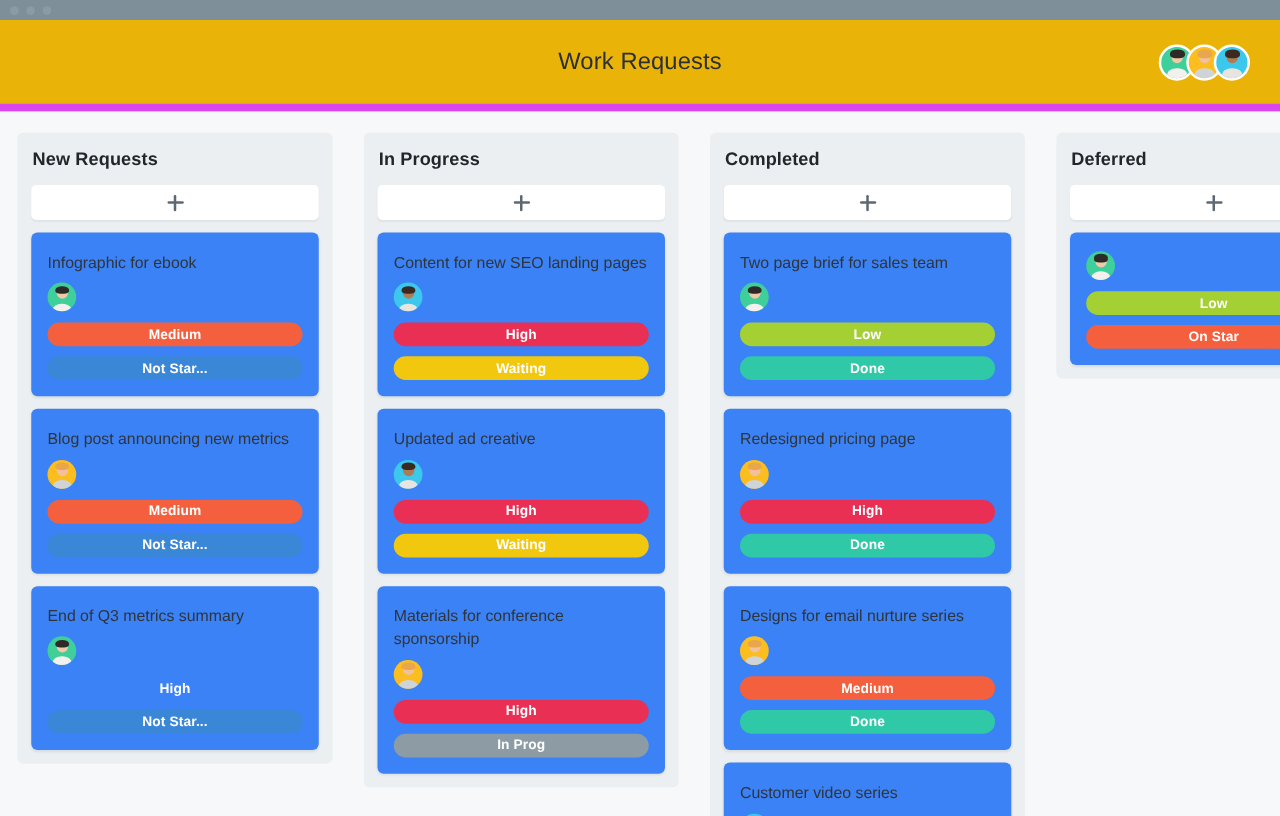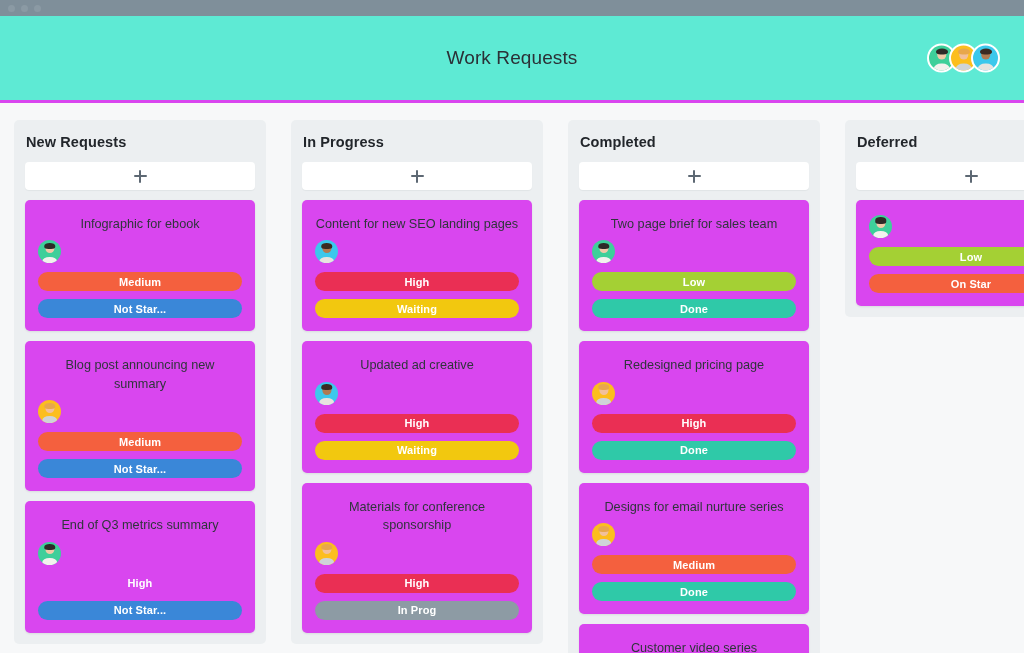--- a/index.html
+++ b/index.html
@@ -26,23 +26,23 @@
     gap: 6px;
   }
   .os-dot {
     width: 7px; height: 7px;
     border-radius: 50%;
     background: #8b9aa4;
   }
 
   
   .app-header {
-    height: 87px;
-    background: #5eead4;
-    border-bottom: 3px solid #d946ef;
+    height: 73px;
+    background: #eab308;
+    border-bottom: 6px solid #d946ef;
     position: relative;
     display: flex;
     align-items: center;
     justify-content: center;
   }
   .app-title {
     font-size: 19px;
     font-weight: 400;
     color: #2b3036;
     letter-spacing: 0.1px;
@@ -144,26 +144,25 @@
     content: "";
     position: absolute;
     background: #5d6873;
     border-radius: 1px;
   }
   .plus-icon::before { left: 0; top: 5.6px; width: 13px; height: 1.8px; }
   .plus-icon::after  { top: 0; left: 5.6px; height: 13px; width: 1.8px; }
 
   
   .card {
-    background: #d946ef;
+    background: #3b82f6;
     border-radius: 5px;
     padding: 15px 13px 13px 13px;
     margin-bottom: 10px;
     box-shadow: 0 1px 2px rgba(23,32,43,0.09);
-    text-align: center;
   }
   .card:last-child { margin-bottom: 0; }
   .card-title {
     font-size: 12.7px;
     line-height: 1.45;
     color: #2f353b;
     margin-bottom: 7px;
   }
   .card-avatar-row { margin-bottom: 9px; }
   .tag-row { display: flex; gap: 8px; flex-direction: column; }
@@ -226,21 +225,21 @@
             <span class="av-head" style="background: rgb(240, 201, 168);"></span>
             <span class="av-hair" style="background: rgb(46, 42, 39);"></span>
           </div>
         </div>
         <div class="tag-row">
           <span class="tag" style="background: rgb(244, 96, 62);">Medium</span>
           <span class="tag" style="background: rgb(58, 135, 216);">Not Star...</span>
         </div>
       </div>
       <div class="card">
-        <div class="card-title">Blog post announcing new summary</div>
+        <div class="card-title">Blog post announcing new metrics</div>
         <div class="card-avatar-row">
           <div class="avatar-sm" style="background: rgb(252, 190, 30);">
             <span class="av-body" style="background: rgb(207, 212, 216);"></span>
             <span class="av-head" style="background: rgb(242, 192, 156);"></span>
             <span class="av-hair" style="background: rgb(232, 167, 76);"></span>
           </div>
         </div>
         <div class="tag-row">
           <span class="tag" style="background: rgb(244, 96, 62);">Medium</span>
           <span class="tag" style="background: rgb(58, 135, 216);">Not Star...</span>

